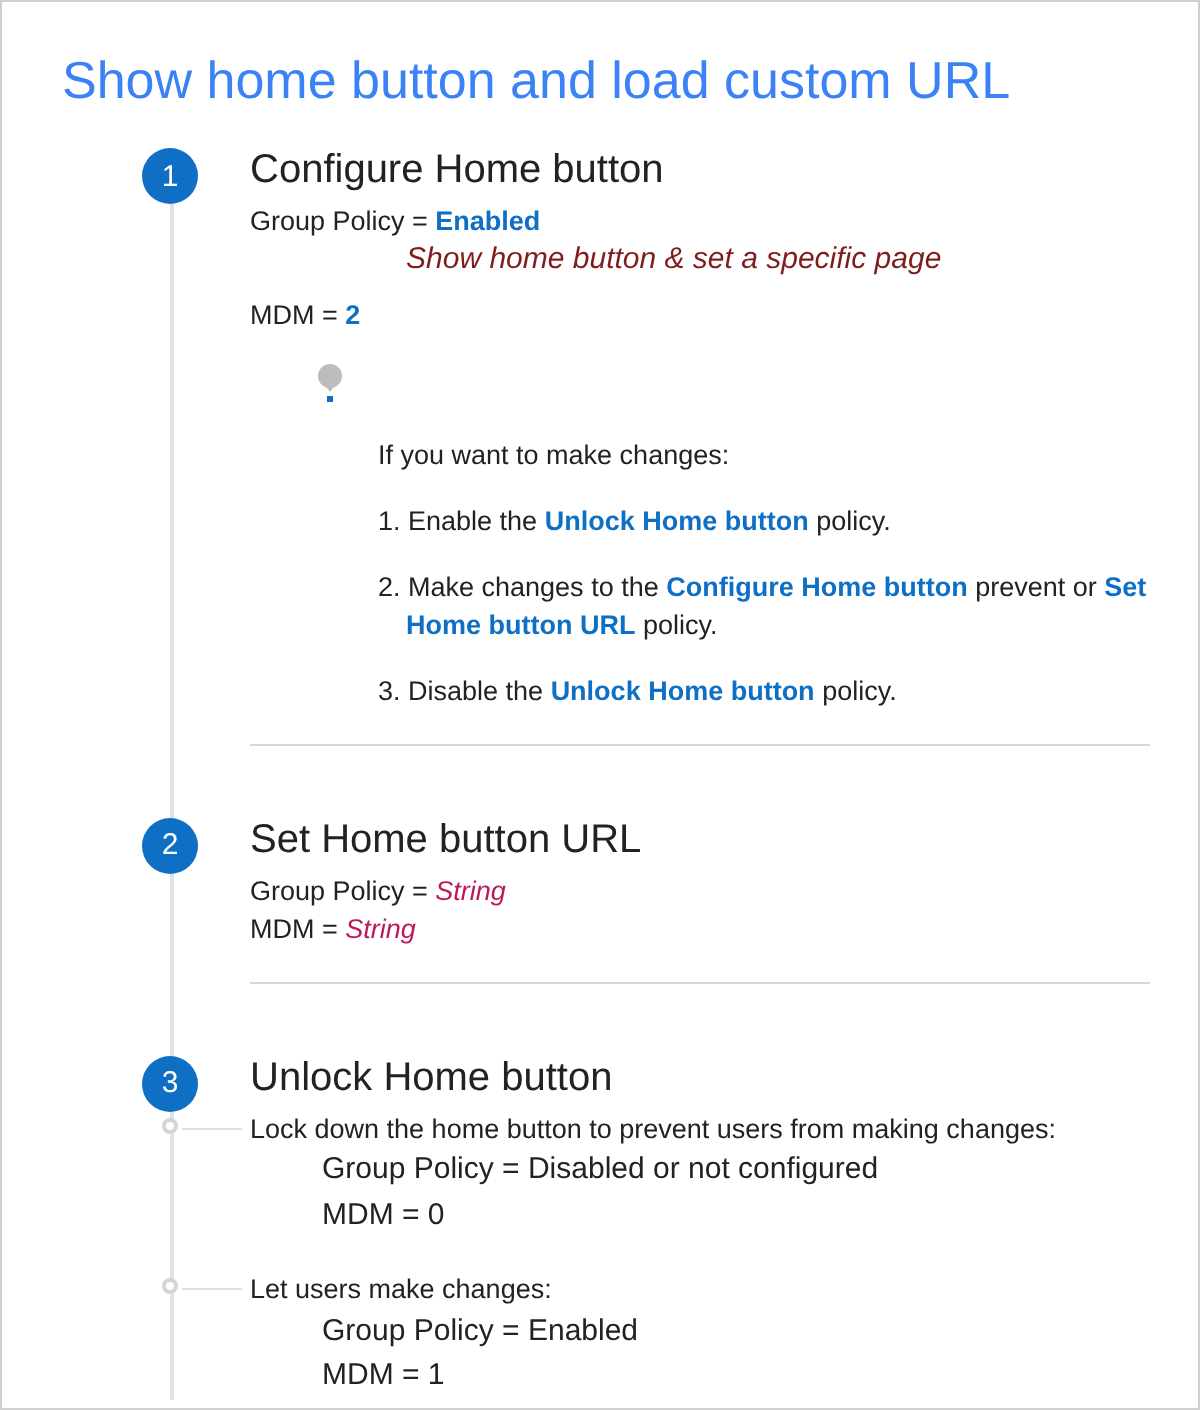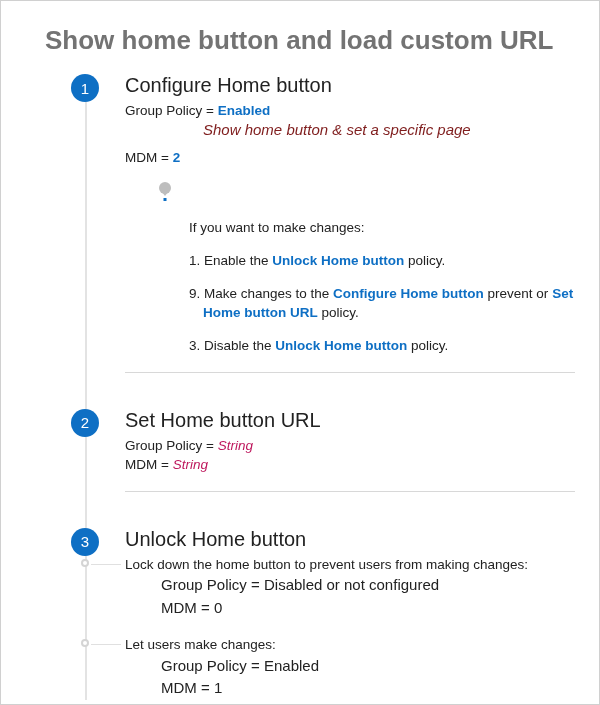--- a/index.html
+++ b/index.html
@@ -6,25 +6,25 @@
     body {
       font-family: "Segoe UI", -apple-system, sans-serif;
       background: #fff;
       width: 600px;
       height: 705px;
       border: 1px solid #d0d0d0;
       padding: 24px 24px 12px 24px;
       color: #222;
     }
     .page-title {
-      color: #737373;
-      font-weight: 700;
+      color: #3b82f6;
+      font-weight: 400;
       font-size: 26px;
       margin-bottom: 18px;
-      margin-left: 20px;
+      margin-left: 6px;
     }
     .steps {
       position: relative;
       margin-left: 46px;
     }
     .rail {
       position: absolute;
       left: 14px;
       top: 12px;
       bottom: 0;
@@ -144,21 +144,21 @@
           <path d="M5 11 L8 15 L11 11 Z" fill="#bdbdbd"></path>
           <rect x="6.5" y="17" width="3" height="3" fill="#0e6fc4"></rect>
         </svg>
       </div>
       <div class="hint-lines">
         <div class="row">If you want to make changes:</div>
         <div class="row indent-wrap">
           <span>1. Enable the </span><span class="link">Unlock Home button</span><span> policy.</span>
         </div>
         <div class="row indent-wrap">
-          <span>9. Make changes to the </span><span class="link">Configure Home button</span><span> prevent or </span><span class="link">Set Home button URL</span><span> policy.</span>
+          <span>2. Make changes to the </span><span class="link">Configure Home button</span><span> prevent or </span><span class="link">Set Home button URL</span><span> policy.</span>
         </div>
         <div class="row last indent-wrap">
           <span>3. Disable the </span><span class="link">Unlock Home button</span><span> policy.</span>
         </div>
       </div>
     </div>
     <hr class="divider">
   </div>
 
   <div class="step">

